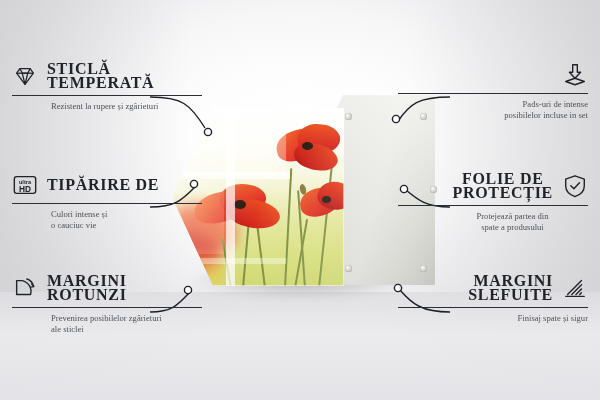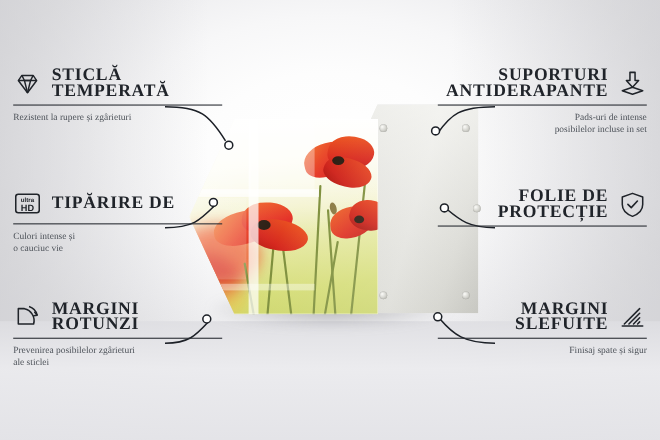--- a/index.html
+++ b/index.html
@@ -99,21 +99,21 @@
   .feat-right .feat-head{flex-direction:row-reverse;}
   .feat-icon{width:26px;height:26px;flex:0 0 26px;display:block;}
   .feat-title{
     font-family:"Liberation Serif",serif;
     font-size:16px;line-height:14px;font-weight:700;
     letter-spacing:.7px;color:#20242a;text-transform:uppercase;
   }
   .rule{height:1px;background:#2b2f35;margin-top:5px;}
   .feat-desc{
     margin-top:5px;font-family:"Liberation Serif",serif;
-    font-size:8.6px;line-height:10.6px;color:#4d5259;
+    font-size:8.6px;line-height:10.6px;color:#4d5259;margin-left:39px;
   }
 
   .wires{position:absolute;left:0;top:0;width:600px;height:400px;pointer-events:none;}
 </style>
 </head>
 <body>
 
 <div class="stage">
 
   <div class="bg-base"></div>
@@ -266,44 +266,44 @@
   </div>
 
   <div class="feat feat-right" style="top:62px;">
     <div class="feat-head">
       <svg class="feat-icon" viewBox="0 0 28 28">
         <g fill="none" stroke="#20242a" stroke-width="1.5" stroke-linejoin="round">
           <path d="M11.5,3 L16.5,3 L16.5,11 L20,11 L14,17.5 L8,11 L11.5,11 Z"></path>
           <path d="M14,17.5 L24,21 L14,24.5 L4,21 Z"></path>
         </g>
       </svg>
-      <div>
-        <div class="feat-title">SUPORTURI</div>
-        <div class="feat-title">ANTIDERAPANTE</div>
-      </div>
     </div>
     <div class="rule"></div>
     <div class="feat-desc">
       <div>Pads-uri de intense</div>
       <div>posibilelor incluse in set</div>
     </div>
   </div>
 
-  <div class="feat feat-right" style="top:172px;">
+  <div class="feat feat-right" style="top:172px;text-align:center;">
     <div class="feat-head">
       <svg class="feat-icon" viewBox="0 0 28 28">
         <path d="M14,3 L24,6.5 L24,14 C24,19.5 19.5,23.5 14,25.5 C8.5,23.5 4,19.5 4,14 L4,6.5 Z" fill="none" stroke="#20242a" stroke-width="1.5" stroke-linejoin="round"></path>
         <path d="M9.5,13.8 L12.8,17 L18.8,10.5" fill="none" stroke="#20242a" stroke-width="1.6" stroke-linecap="round" stroke-linejoin="round"></path>
       </svg>
       <div>
         <div class="feat-title">FOLIE DE</div>
         <div class="feat-title">PROTECȚIE</div>
       </div>
     </div>
     <div class="rule"></div>
+    <div class="feat-desc">
+      <div>Protejează partea din</div>
+      <div>spate a produsului</div>
+    </div>
   </div>
 
   <div class="feat feat-right" style="top:274px;">
     <div class="feat-head">
       <svg class="feat-icon" viewBox="0 0 28 28">
         <g stroke="#20242a" stroke-width="1.5" stroke-linecap="round">
           <path d="M4,23 L24,23"></path>
           <path d="M6,21 L21,6"></path>
             <path d="M10.5,21 L21,10.5"></path>
           <path d="M15,21 L21,15"></path>

